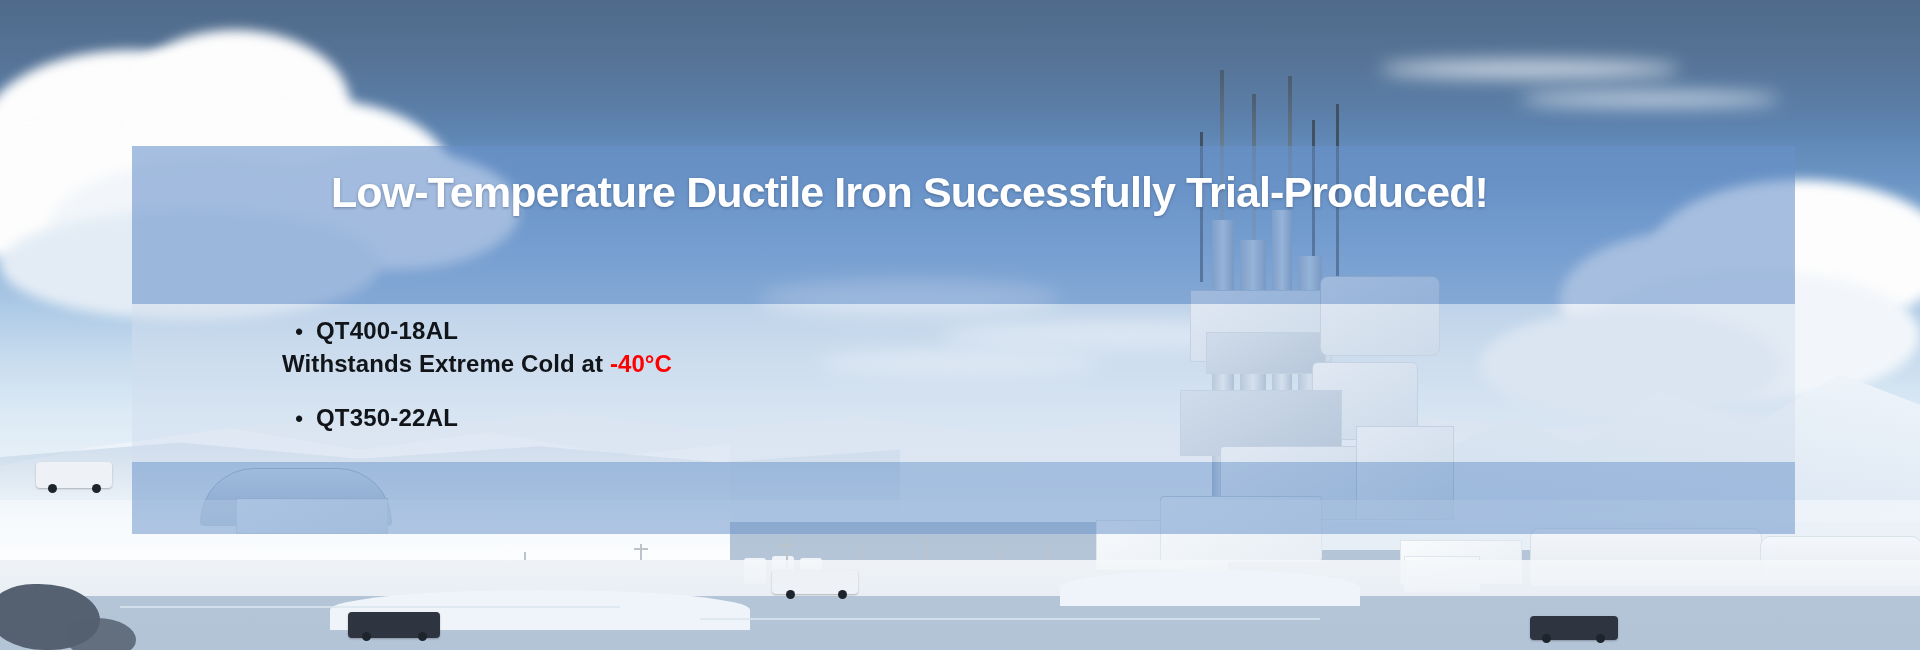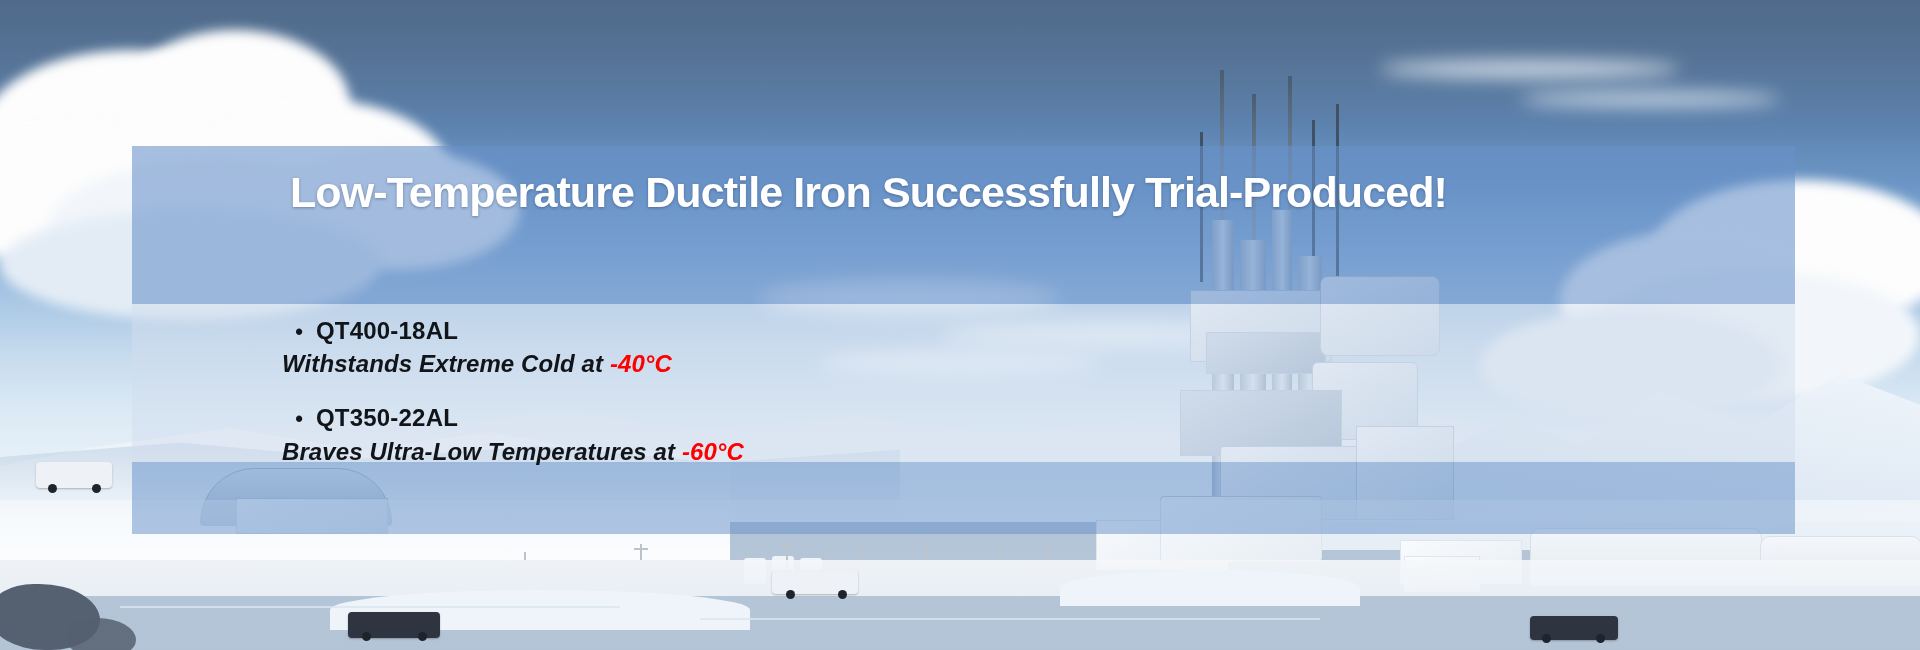--- a/index.html
+++ b/index.html
@@ -131,21 +131,21 @@
     color:#ffffff;
     font-family:"Liberation Sans",sans-serif;
     font-weight:bold;
     font-size:43px;
     line-height:1.12;
     letter-spacing:-0.6px;
     white-space:nowrap;
     text-shadow:0 1px 3px rgba(40,60,90,.45);
   }
   .headline .ln{display:block;}
-  .ln2{letter-spacing:-0.9px;}
+  .ln2{letter-spacing:-0.9px;margin-left:41px;}
 
   
   .bullets{
     position:absolute;left:150px;top:170px;
     font-family:"Liberation Sans",sans-serif;
     font-weight:bold;
     color:#111418;
     font-size:24px;
     line-height:1.26;
   }
@@ -153,21 +153,21 @@
   .bgroup:last-child{margin-bottom:0;}
   .brow{display:flex;align-items:baseline;}
   .bdot{
     width:34px;text-align:center;font-size:22px;line-height:1;
     color:#111418;
   }
   .bgrade{font-size:24px;letter-spacing:.2px;}
   .bdesc{display:block;margin-top:3px;font-size:24px;letter-spacing:.1px;}
   .temp{color:#ff0000;}
 
-  .nowrap{white-space:nowrap;font-style:italic;}
+  .nowrap{white-space:nowrap;}
 </style>
 </head>
 <body>
 
 <div class="banner">
 
   <div class="scene-bg">
 
     <div class="sky"></div>
     <div class="haze-top"></div>
@@ -289,19 +289,18 @@
           <span class="bgrade">QT400-18AL</span>
         </div>
         <span class="bdesc nowrap"><span>Withstands Extreme Cold at </span><span class="temp">-40°C</span></span>
       </div>
 
       <div class="bgroup">
         <div class="brow">
           <span class="bdot">•</span>
           <span class="bgrade">QT350-22AL</span>
         </div>
-        <span class="bdesc nowrap"><span>Braves Ultra-Low Temperatures at </span><span class="temp">-60°C</span></span>
       </div>
 
     </div>
   </div>
 
 </div>
 
 </body></html>

